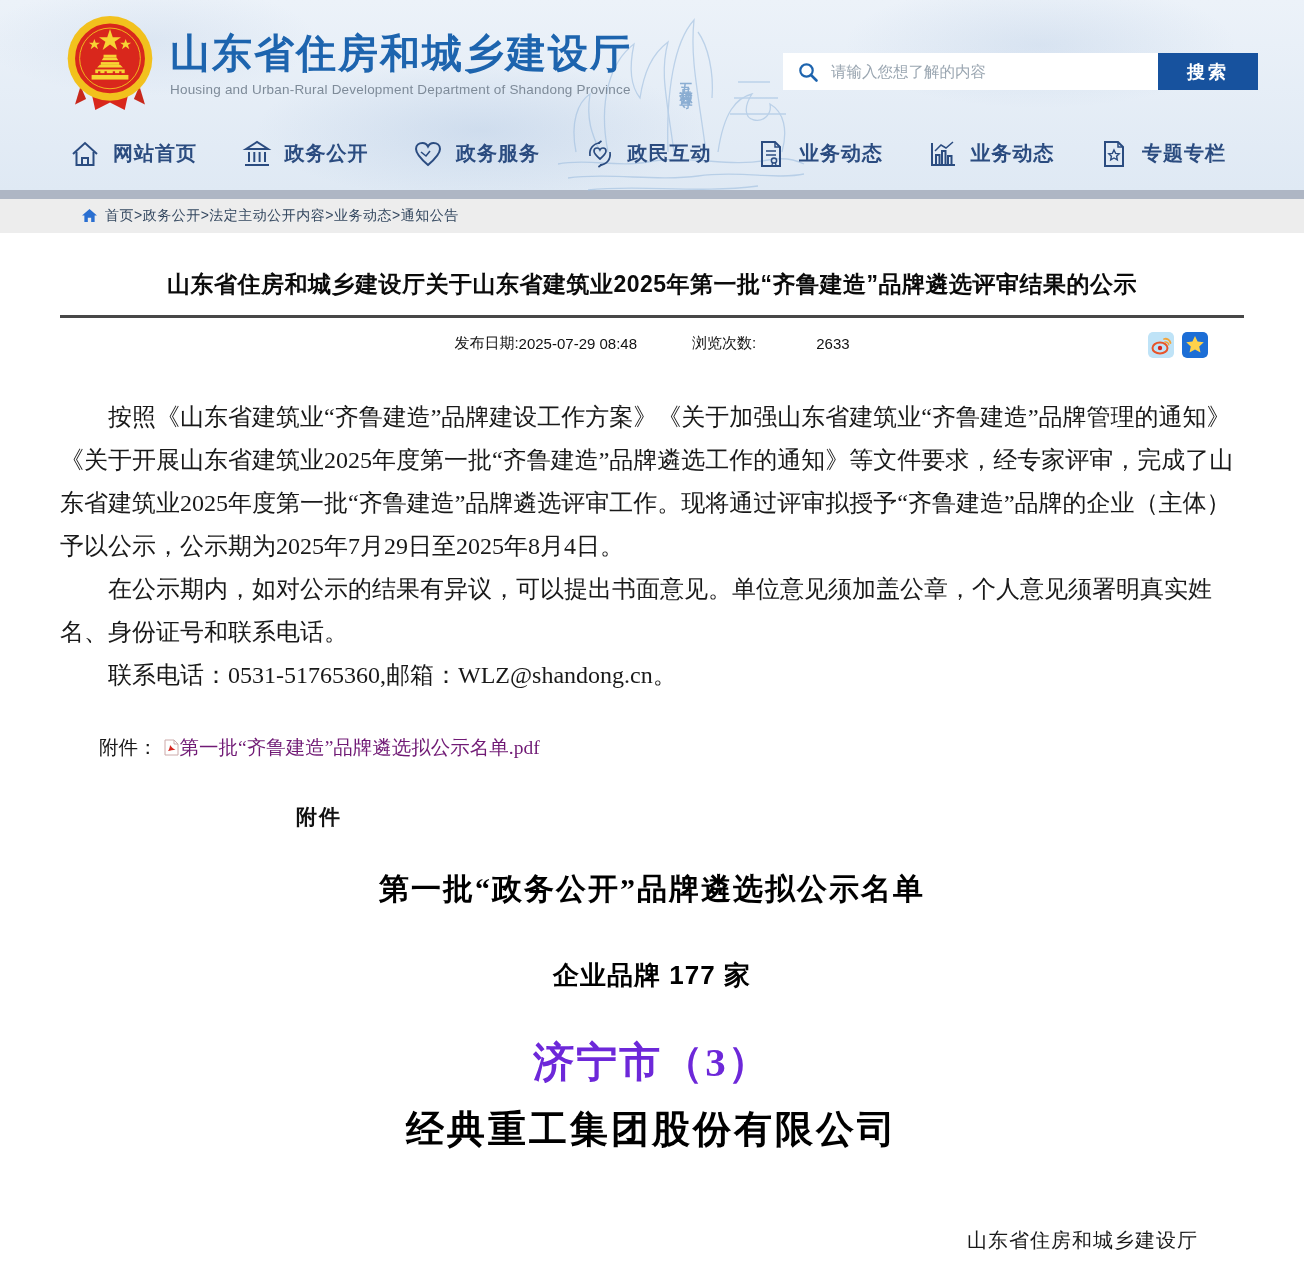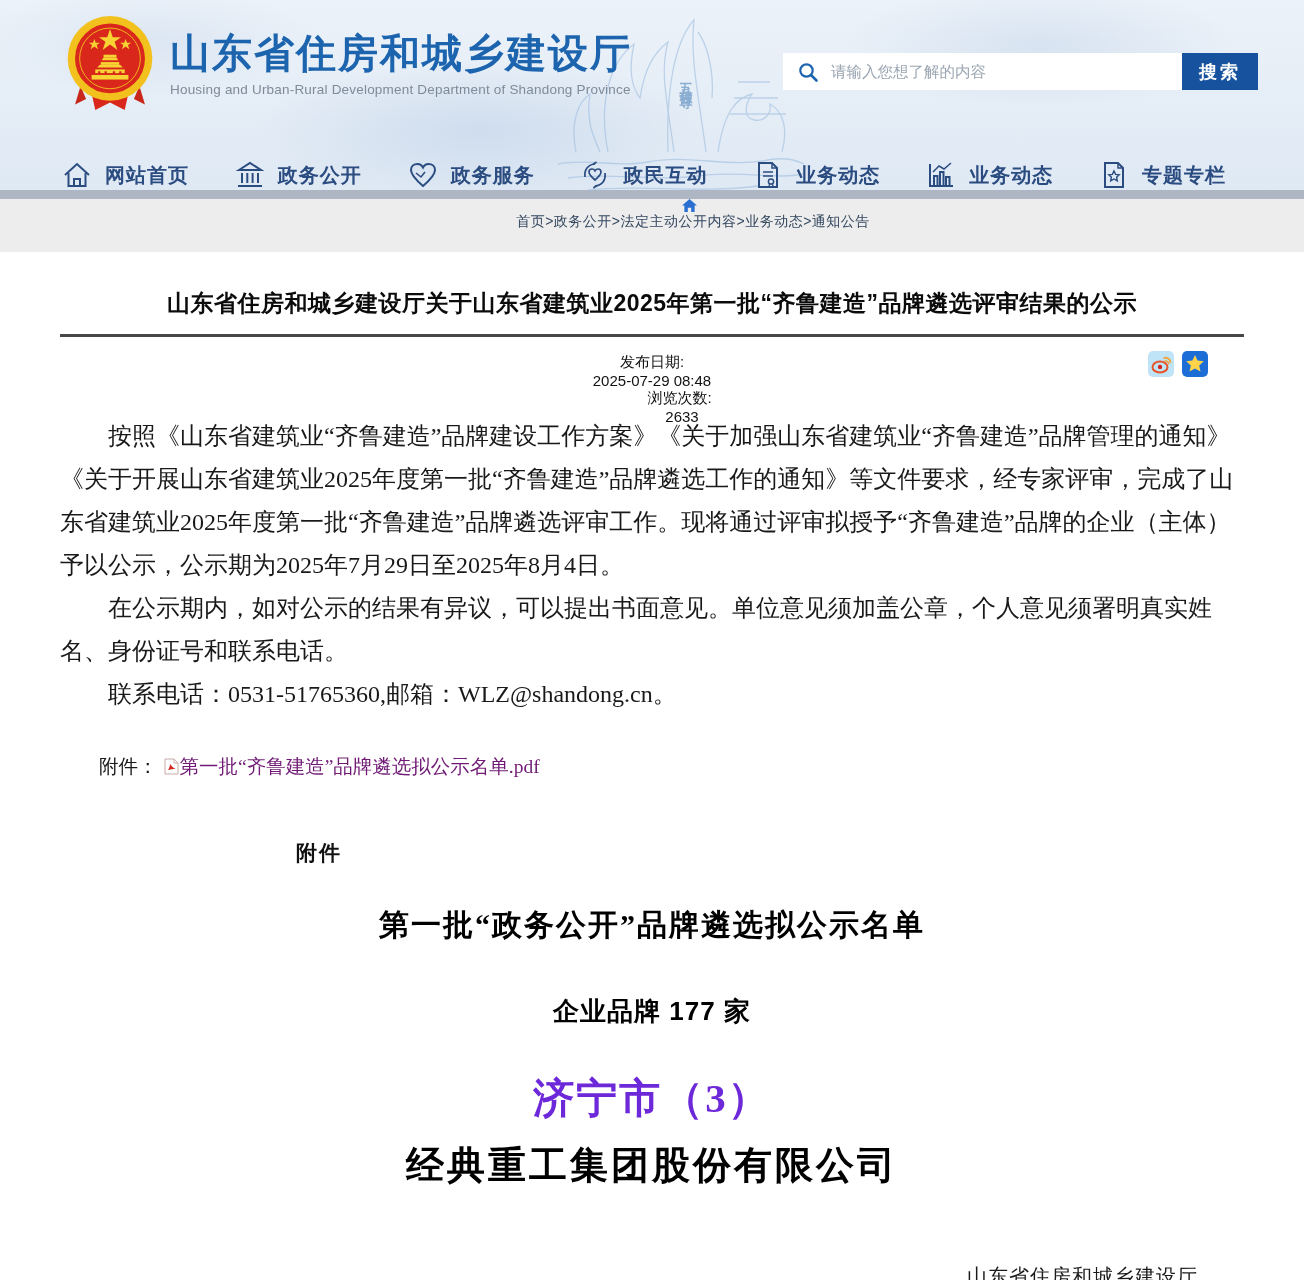--- a/index.html
+++ b/index.html
@@ -19,56 +19,56 @@
   .brand-row{ position:absolute; left:64px; top:14px; display:flex; align-items:center; }
   .emblem{ width:92px; height:98px; flex:0 0 auto; }
   .brand-text{ margin-left:14px; }
   .site-title{ font-size:40px; font-weight:bold; color:#1d64ae; letter-spacing:2px; line-height:1.15; }
   .site-sub{ font-size:13.5px; color:#7e8b99; margin-top:6px; letter-spacing:.2px; }
 
   .searchbox{ position:absolute; left:783px; top:53px; width:475px; height:37px; display:flex; background:#fff; }
   .search-field{ flex:1; display:flex; align-items:center; padding-left:14px; }
   .search-field input{ border:none; outline:none; flex:1; font-size:15.5px; color:#333; margin-left:12px; background:transparent; }
   .search-field input::placeholder{ color:#9aa6b1; }
-  .search-btn{ width:76px; height:37px; border:none; background:#17529e; color:#fff; font-size:18px; font-weight:bold; letter-spacing:3px; cursor:pointer; }
+  .search-btn{ width:100px; height:37px; border:none; background:#17529e; color:#fff; font-size:18px; font-weight:bold; letter-spacing:3px; cursor:pointer; }
 
   .watermark{ position:absolute; left:548px; top:2px; pointer-events:none; }
 
-  .mainnav{ position:absolute; left:0; right:0; top:133px; height:57px; display:flex; align-items:flex-end; padding:0 78px 0 62px; justify-content:space-between; }
+  .mainnav{ position:absolute; left:8px; right:0; top:133px; height:57px; display:flex; align-items:center; padding:0 78px 16px 62px; justify-content:space-between; }
   .nav-item{ display:flex; align-items:center; cursor:pointer; }
   .nav-item .ico{ width:30px; height:30px; margin-right:13px; flex:0 0 auto; }
   .nav-item .lbl{ font-size:20px; font-weight:bold; color:#2b4c80; letter-spacing:1px; white-space:nowrap; }
 
   .graybar{ height:9px; background:#aeb6c4; }
 
   
-  .breadcrumb{ height:53px; background:#ededed; display:flex; align-items:center; padding-left:82px;flex-direction:column; }
+  .breadcrumb{ height:34px; background:#ededed; display:flex; align-items:center; padding-left:82px; }
   .breadcrumb .bc-ico{ width:15px; height:14px; margin-right:8px; }
   .breadcrumb .bc-text{ font-size:14px; color:#33475f; letter-spacing:.5px; cursor:pointer; }
 
   
   .content{ position:relative; background:#fff; padding:0 60px; }
   .art-title{ margin-top:36px; text-align:center; font-size:23px; font-weight:bold; color:#0b0b0b; letter-spacing:.5px; }
   .title-rule{ margin-top:15px; border-top:3px solid #474747; }
   .meta{ position:relative; margin-top:16px; height:28px; font-size:15px; color:#111; }
-  .meta .grp{ display:flex; justify-content:center; align-items:center;flex-direction:column; }
+  .meta .grp{ display:flex; justify-content:center; align-items:center; }
   .meta .views-label{ margin-left:55px; }
   .meta .views-count{ margin-left:60px; }
   .share{ position:absolute; right:36px; top:-2px; display:flex; gap:8px; }
   .share .sicon{ width:26px; height:26px; border-radius:4px; cursor:pointer; display:block; }
 
   .body-text{ margin-top:34px; font-family:"Liberation Serif","DejaVu Serif",serif; font-size:24px; color:#191919; line-height:43px; }
   .body-text p{ text-indent:2em; }
 
   .attach-row{ margin-top:37px; font-family:"Liberation Serif","DejaVu Serif",serif; font-size:19.5px; color:#191919; padding-left:2em; display:flex; align-items:center; }
   .pdf-ico{ width:15px; height:17px; margin:0 1px 0 6px; flex:0 0 auto; }
   .attach-link{ color:#701a75; text-decoration:none; cursor:pointer; }
 
   
-  .doc{ margin-top:59px; }
+  .doc{ margin-top:42px; }
   .doc-heading{ margin-left:236px; font-size:21px; font-weight:bold; color:#111; letter-spacing:2px; }
   .doc-title{ margin-top:38px; text-align:center; font-family:"Liberation Serif","DejaVu Serif",serif; font-size:30px; font-weight:bold; color:#000; letter-spacing:2px; }
   .doc-sub{ margin-top:48px; text-align:center; font-size:26px; font-weight:bold; color:#000; letter-spacing:1px; }
   .doc-city{ margin-top:42px; text-align:center; font-family:"Liberation Serif","DejaVu Serif",serif; font-size:41px; font-weight:bold; color:#6d28d9; letter-spacing:2px; }
   .doc-company{ margin-top:14px; text-align:center; font-family:"Liberation Serif","DejaVu Serif",serif; font-size:38px; font-weight:600; color:#000; letter-spacing:3px; }
 
   .signature{ margin-top:72px; font-family:"Liberation Serif","DejaVu Serif",serif; font-size:20px; color:#1a1a1a; }
   .sig-org{ text-align:right; padding-right:46px; letter-spacing:1px; }
   .sig-date{ text-align:right; padding-right:59px; margin-top:26px; letter-spacing:1px; }
 </style>

